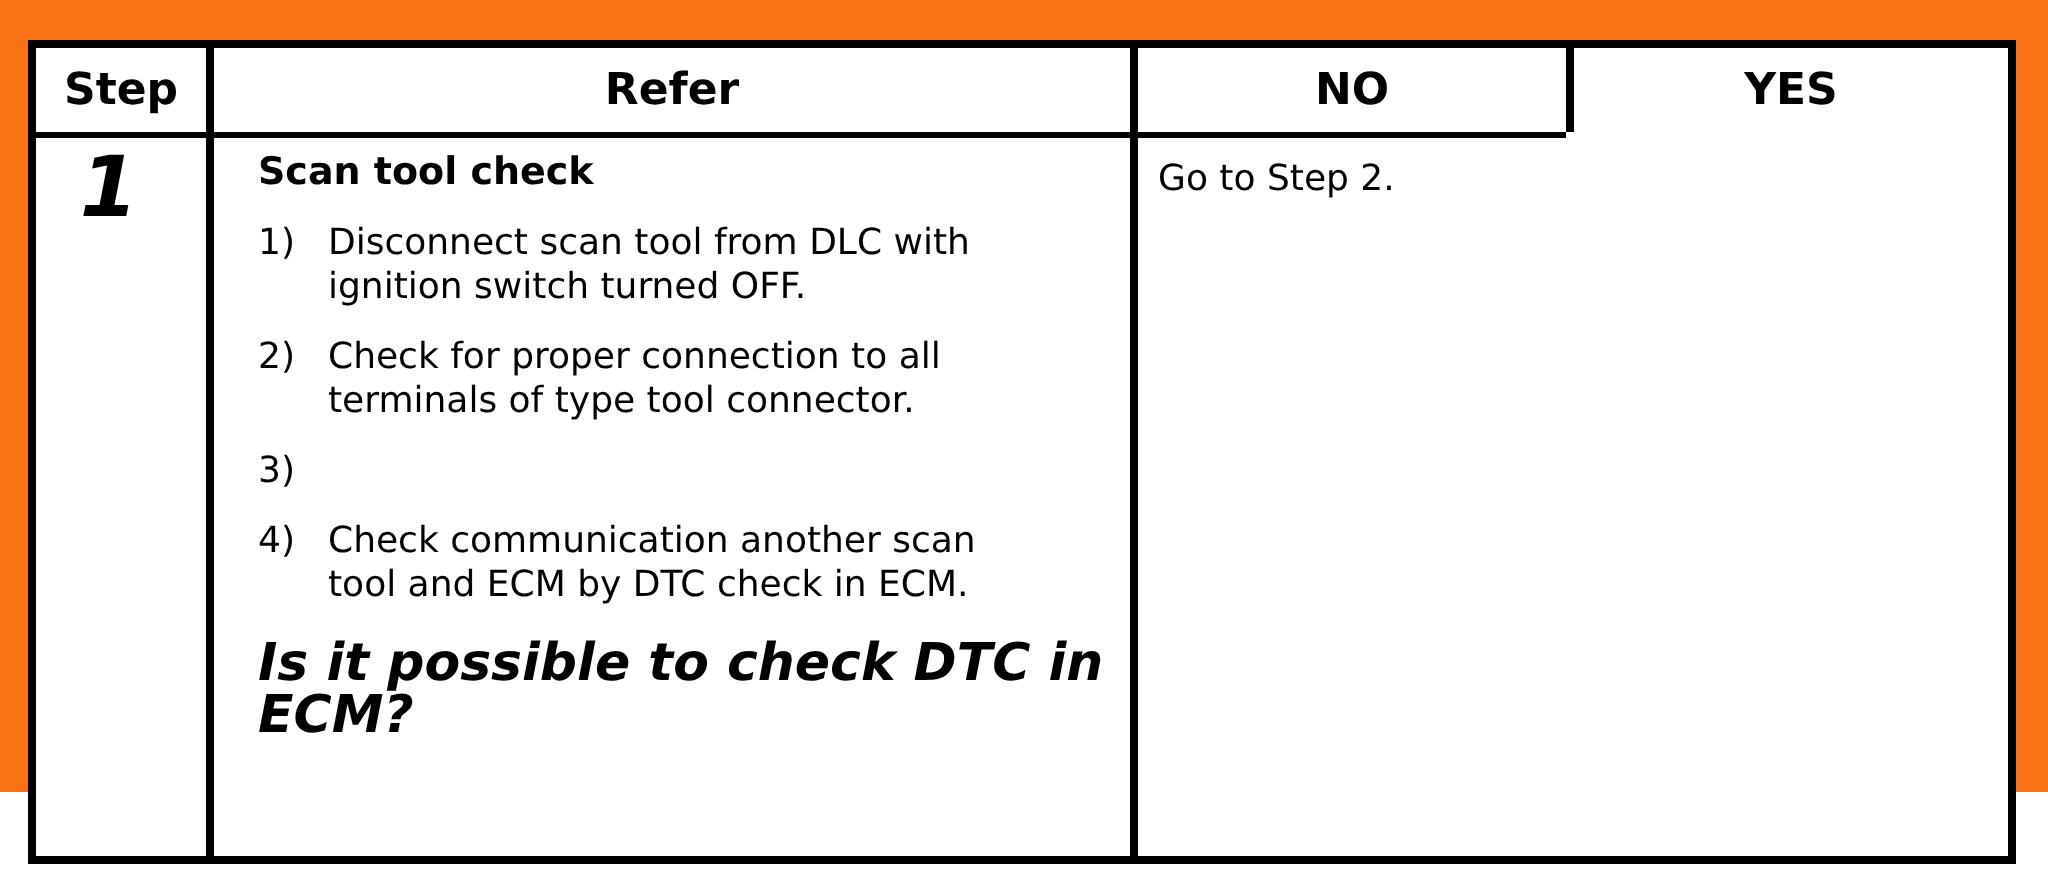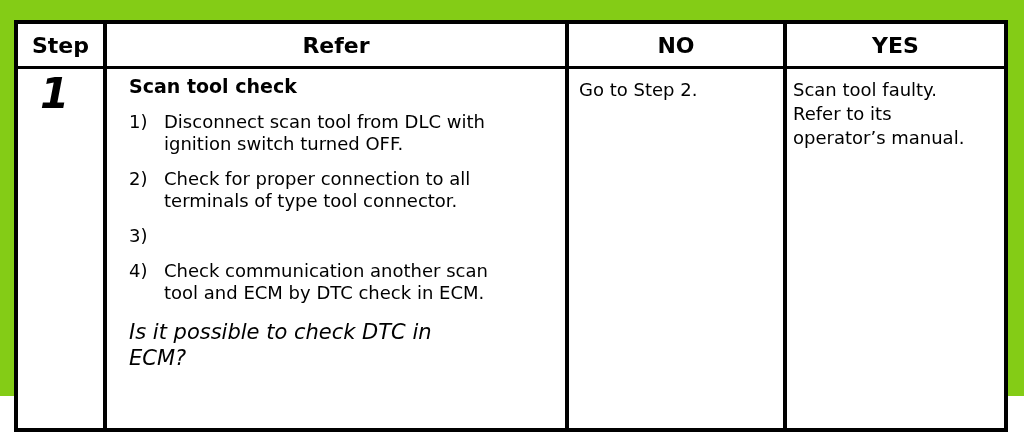--- a/index.html
+++ b/index.html
@@ -3,21 +3,21 @@
 <meta charset="utf-8">
 <style>
   * { margin: 0; padding: 0; box-sizing: border-box; }
   html, body {
     width: 1024px; height: 448px;
     background: #ffffff;
     font-family: "DejaVu Sans", "Liberation Sans", sans-serif;
     color: #000000;
     overflow: hidden;
   }
-  .page { position: relative; width: 1024px; height: 396px; background: #84cc16; }
+  .page { position: relative; width: 1024px; height: 396px; background: #f97316; }
 
   .diag-table {
     position: absolute;
     left: 14px; top: 20px;
     width: 994px; height: 412px;
     border: 4px solid #000000;
     display: grid;
     grid-template-columns: 85px 462px 218px 1fr;
     grid-template-rows: 42px 1fr;
     background: #ffffff;
@@ -45,21 +45,21 @@
   .item-num {
     flex: 0 0 35px;
     font-size: 18px; line-height: 22px;
   }
   .item-text {
     font-size: 18px; line-height: 22px;
     white-space: pre-line;
   }
   .action-question {
     margin-top: 15px;
-    font-size: 21px; font-weight: normal; font-style: italic;
+    font-size: 26px; font-weight: bold; font-style: italic;
     line-height: 26px;
     white-space: pre-line;
   }
 
   .yes-cell { padding: 9px 6px 0 10px; }
   .no-cell  { padding: 9px 4px 0 6px; }
   .result-text {
     font-size: 18px; line-height: 24px;
     white-space: pre-line;
   }
@@ -105,20 +105,15 @@
       </div>
 
       <div class="action-question">Is it possible to check DTC in
 ECM?</div>
     </div>
 
     <div class="cell bt bl yes-cell">
       <div class="result-text">Go to Step 2.</div>
     </div>
 
-    <div class="cell bt bl no-cell">
-      <div class="result-text">Scan tool faulty.
-Refer to its
-operator’s manual.</div>
-    </div>
 
   </div>
 </div>
 
 </body></html>

